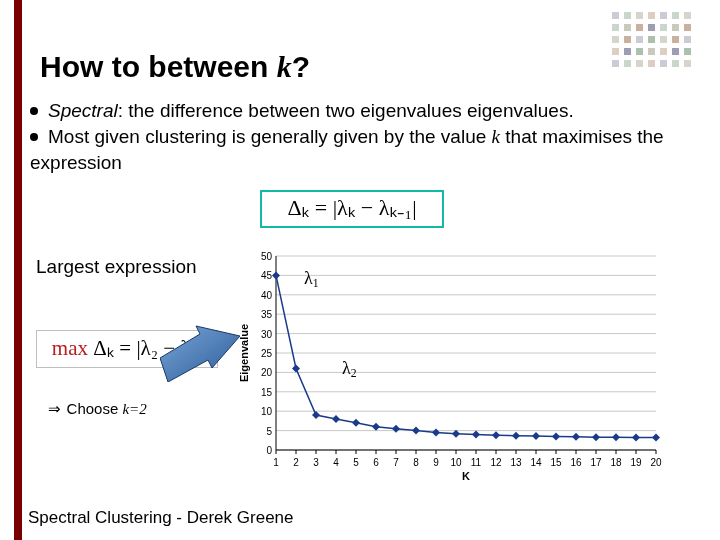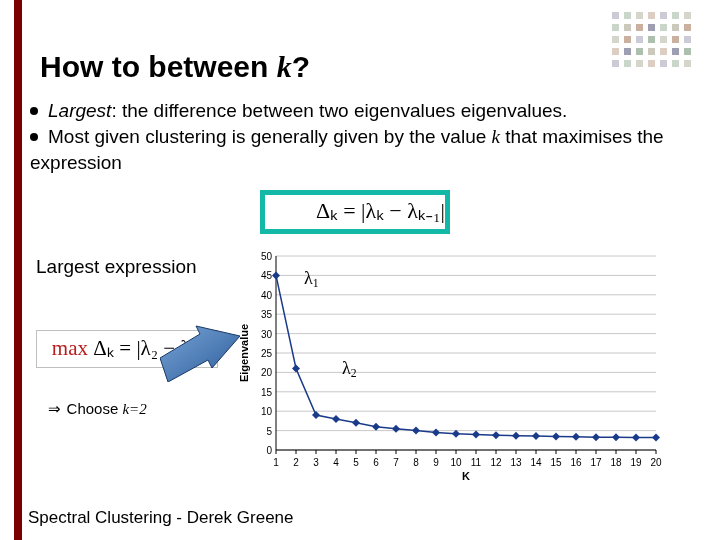--- a/index.html
+++ b/index.html
@@ -7,21 +7,21 @@
   .redbar{position:absolute;left:14px;top:0;width:8px;height:540px;background:#7a0000}
   .dots{position:absolute;right:18px;top:12px}
   .title{position:absolute;left:40px;top:50px;font-size:30px;font-weight:bold}
   .title .ser{font-family:'Times New Roman',serif;font-style:italic}
   .bul{position:absolute;left:30px;font-size:19px;line-height:1.35}
   .bul .dot{display:inline-block;width:8px;height:8px;background:#000;border-radius:50%;vertical-align:middle;margin-right:10px;margin-top:-2px}
   .ital{font-style:italic}
   .ser{font-family:'Times New Roman',serif;font-style:italic}
   .b1{top:98px;width:660px}
   .b2{top:124px;width:660px}
-  .eq1{position:absolute;left:260px;top:190px;width:180px;height:34px;border:5px solid #14b8a6;font-family:'Times New Roman',serif;font-size:22px;text-align:right;line-height:32px}
+  .eq1{position:absolute;left:260px;top:190px;width:180px;height:34px;border:2px solid #14b8a6;font-family:'Times New Roman',serif;font-size:22px;text-align:center;line-height:32px}
   .eq2{position:absolute;left:36px;top:330px;width:180px;height:36px;border:1px solid #bfbfbf;font-family:'Times New Roman',serif;font-size:21px;text-align:center;line-height:34px;color:#000}
   .eq2 .mx{color:#b91c1c}
   .largest{position:absolute;left:36px;top:255px;font-size:19px;line-height:1.3}
   .choose{position:absolute;left:48px;top:400px;font-size:15px}
   .choose .arr{font-family:'Times New Roman',serif;margin-right:6px}
   .foot{position:absolute;left:28px;bottom:12px;font-size:17px}
   .subs{font-size:.7em;vertical-align:-3px}
   .chart{position:absolute;left:236px;top:250px;width:430px;height:240px}
   .lam{position:absolute;font-family:'Times New Roman',serif;font-size:18px}
   .lam .subs{font-size:.65em}
@@ -68,21 +68,21 @@
     <rect x="48" y="48" width="7" height="7" fill="#6a6a88" opacity="0.35"></rect>
     <rect x="60" y="48" width="7" height="7" fill="#6a8a6a" opacity="0.35"></rect>
     <rect x="72" y="48" width="7" height="7" fill="#8a886a" opacity="0.35"></rect>
   </svg>
 
 <div class="title">
   <span>How to between </span><span class="ser">k</span><span>?</span>
 </div>
 
 <div class="bul b1">
-  <span class="dot"></span><span class="ital">Largest</span><span>: the difference between two eigenvalues eigenvalues.</span>
+  <span class="dot"></span><span class="ital">Spectral</span><span>: the difference between two eigenvalues eigenvalues.</span>
 </div>
 
 <div class="bul b2">
   <span class="dot"></span><span>Most given clustering is generally given by the value </span><span class="ser">k</span><span> that maximises the expression</span>
 </div>
 
 <div class="eq1">Δₖ = |λₖ − λₖ₋₁|</div>
 
 <div class="largest">
   <div>Largest expression</div>

